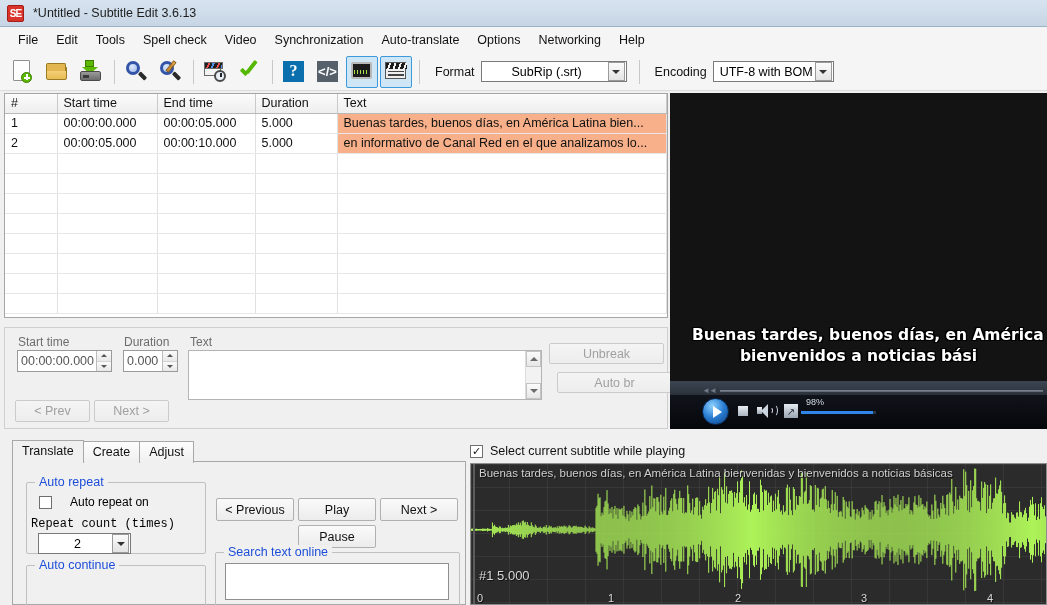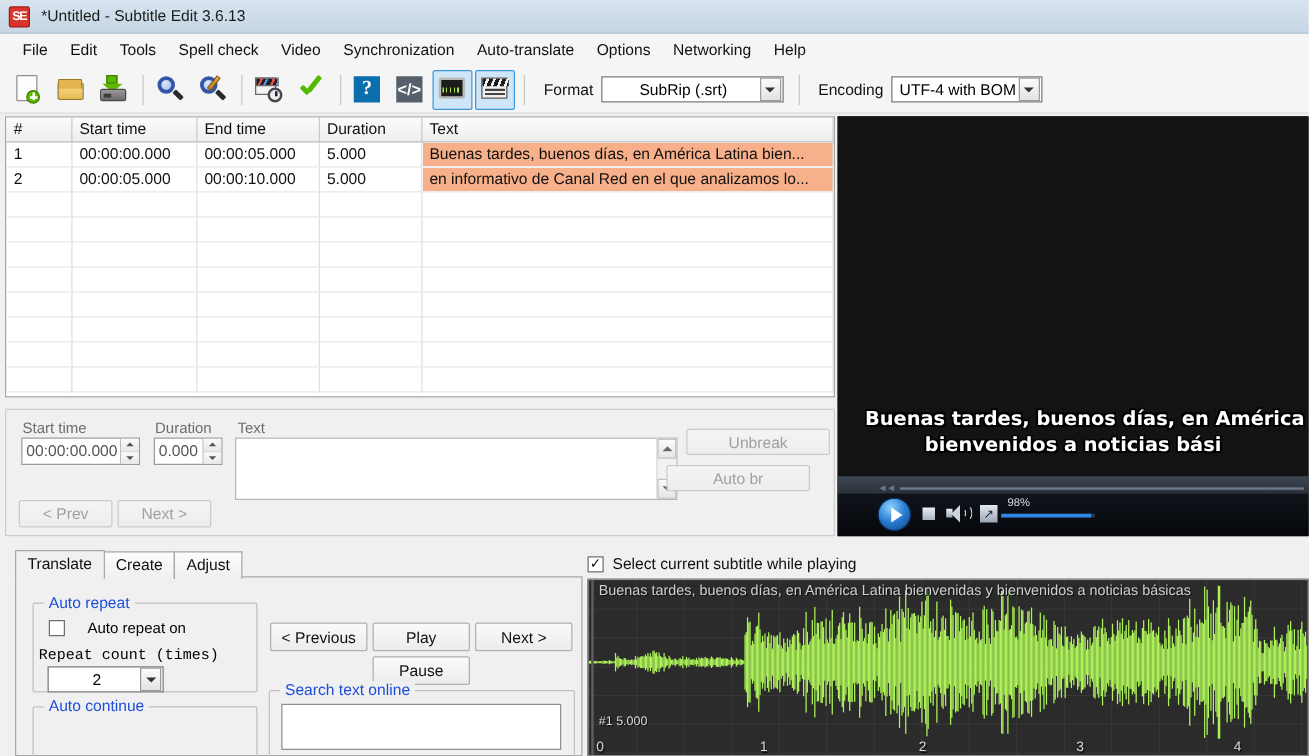--- a/index.html
+++ b/index.html
@@ -389,21 +389,21 @@
       linear-gradient(to right, rgba(255,255,255,.055) 1px, transparent 1px),
       linear-gradient(to bottom, rgba(255,255,255,.055) 1px, transparent 1px);
     background-size: 38px 23px;
   }
   #wave-subtext {
     position:absolute; left:8px; top:3px; font-size:11.5px; color:#cfcfcf;
     text-shadow:1px 1px 0 #111; white-space:nowrap; z-index:4;
   }
   #wave-canvas { position:absolute; left:0; right:0; top:0; bottom:0; z-index:2; }
   #wave-num {
-    position:absolute; left:8px; bottom:21px; font-size:10px; color:#d8d8d8;
+    position:absolute; left:8px; bottom:21px; font-size:13px; color:#d8d8d8;
     text-shadow:1px 1px 0 #111; z-index:4;
   }
   .tickmark {
     position:absolute; bottom:0px; font-size:11px; color:#d8d8d8; z-index:4;
     text-shadow:1px 1px 0 #111;
   }
   #selectline {
     position:absolute; left:2px; top:0; bottom:0; width:2px; background:#5c5c5c; z-index:3;
   }
   #waveopt {
@@ -520,21 +520,21 @@
     <span class="fld-label">Format</span>
     <div class="combo" style="width:146px;">
       <div class="val">SubRip (.srt)</div>
       <div class="arw"></div>
     </div>
 
     <div class="tb-sep" style="margin-left:12px;"></div>
 
     <span class="fld-label">Encoding</span>
     <div class="combo" style="width:121px;">
-      <div class="val">UTF-4 with BOM</div>
+      <div class="val">UTF-8 with BOM</div>
       <div class="arw"></div>
     </div>
   </div>
 
   <div id="listpanel">
     <table class="grid">
       <thead>
         <tr>
           <th class="col-n">#</th>
           <th class="col-st">Start time</th>
@@ -640,21 +640,21 @@
     <div class="small-lbl" style="position:absolute;left:185px;top:7px;">Text</div>
     <div class="ta-wrap" style="left:183px;top:22px;width:354px;height:50px;">
       <div style="position:absolute;left:3px;top:2px;font-size:12.5px;"></div>
       <div class="ta-scroll">
         <div class="sb up"></div>
         <div class="sb dn"></div>
       </div>
     </div>
 
     <div class="btn disabled" style="position:absolute;left:544px;top:15px;width:115px;height:21px;">Unbreak</div>
-    <div class="btn disabled" style="position:absolute;left:528px;top:44px;width:115px;height:21px;">Auto br</div>
+    <div class="btn disabled" style="position:absolute;left:552px;top:44px;width:115px;height:21px;">Auto br</div>
 
     <div class="btn disabled" style="position:absolute;left:10px;top:72px;width:75px;height:22px;">&lt; Prev</div>
     <div class="btn disabled" style="position:absolute;left:89px;top:72px;width:75px;height:22px;">Next &gt;</div>
   </div>
 
   <div id="bottompanel">
     <div class="tabstrip">
       <div class="tab active">Translate</div>
       <div class="tab">Create</div>
       <div class="tab">Adjust</div>

